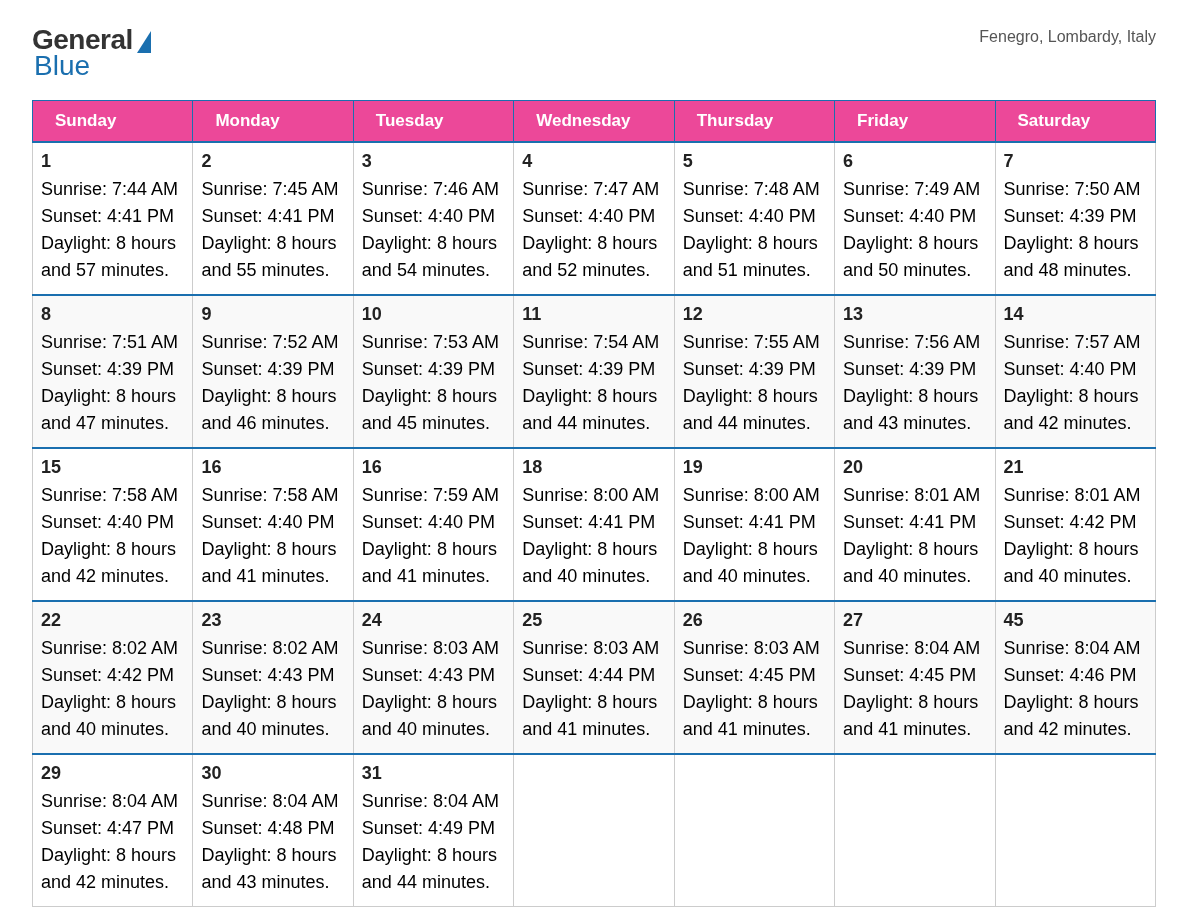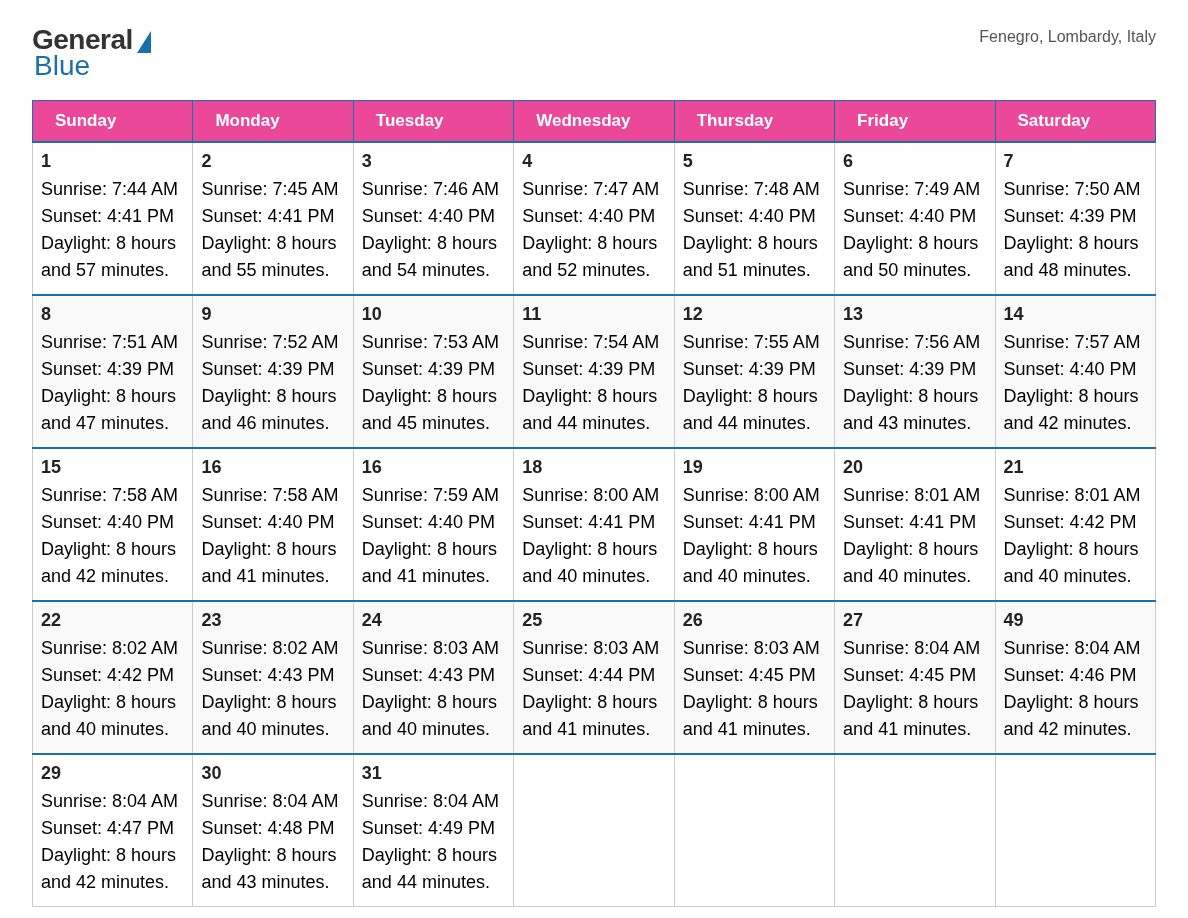--- a/index.html
+++ b/index.html
@@ -384,21 +384,21 @@
         <td>
         <div class="day-number">27</div>
         <div class="day-info">
           Sunrise: 8:04 AM<br>
           Sunset: 4:45 PM<br>
           Daylight: 8 hours<br>
           and 41 minutes.
         </div>
       </td>
         <td>
-        <div class="day-number">49</div>
+        <div class="day-number">45</div>
         <div class="day-info">
           Sunrise: 8:04 AM<br>
           Sunset: 4:46 PM<br>
           Daylight: 8 hours<br>
           and 42 minutes.
         </div>
       </td>
       </tr>
       <tr>
         <td>

